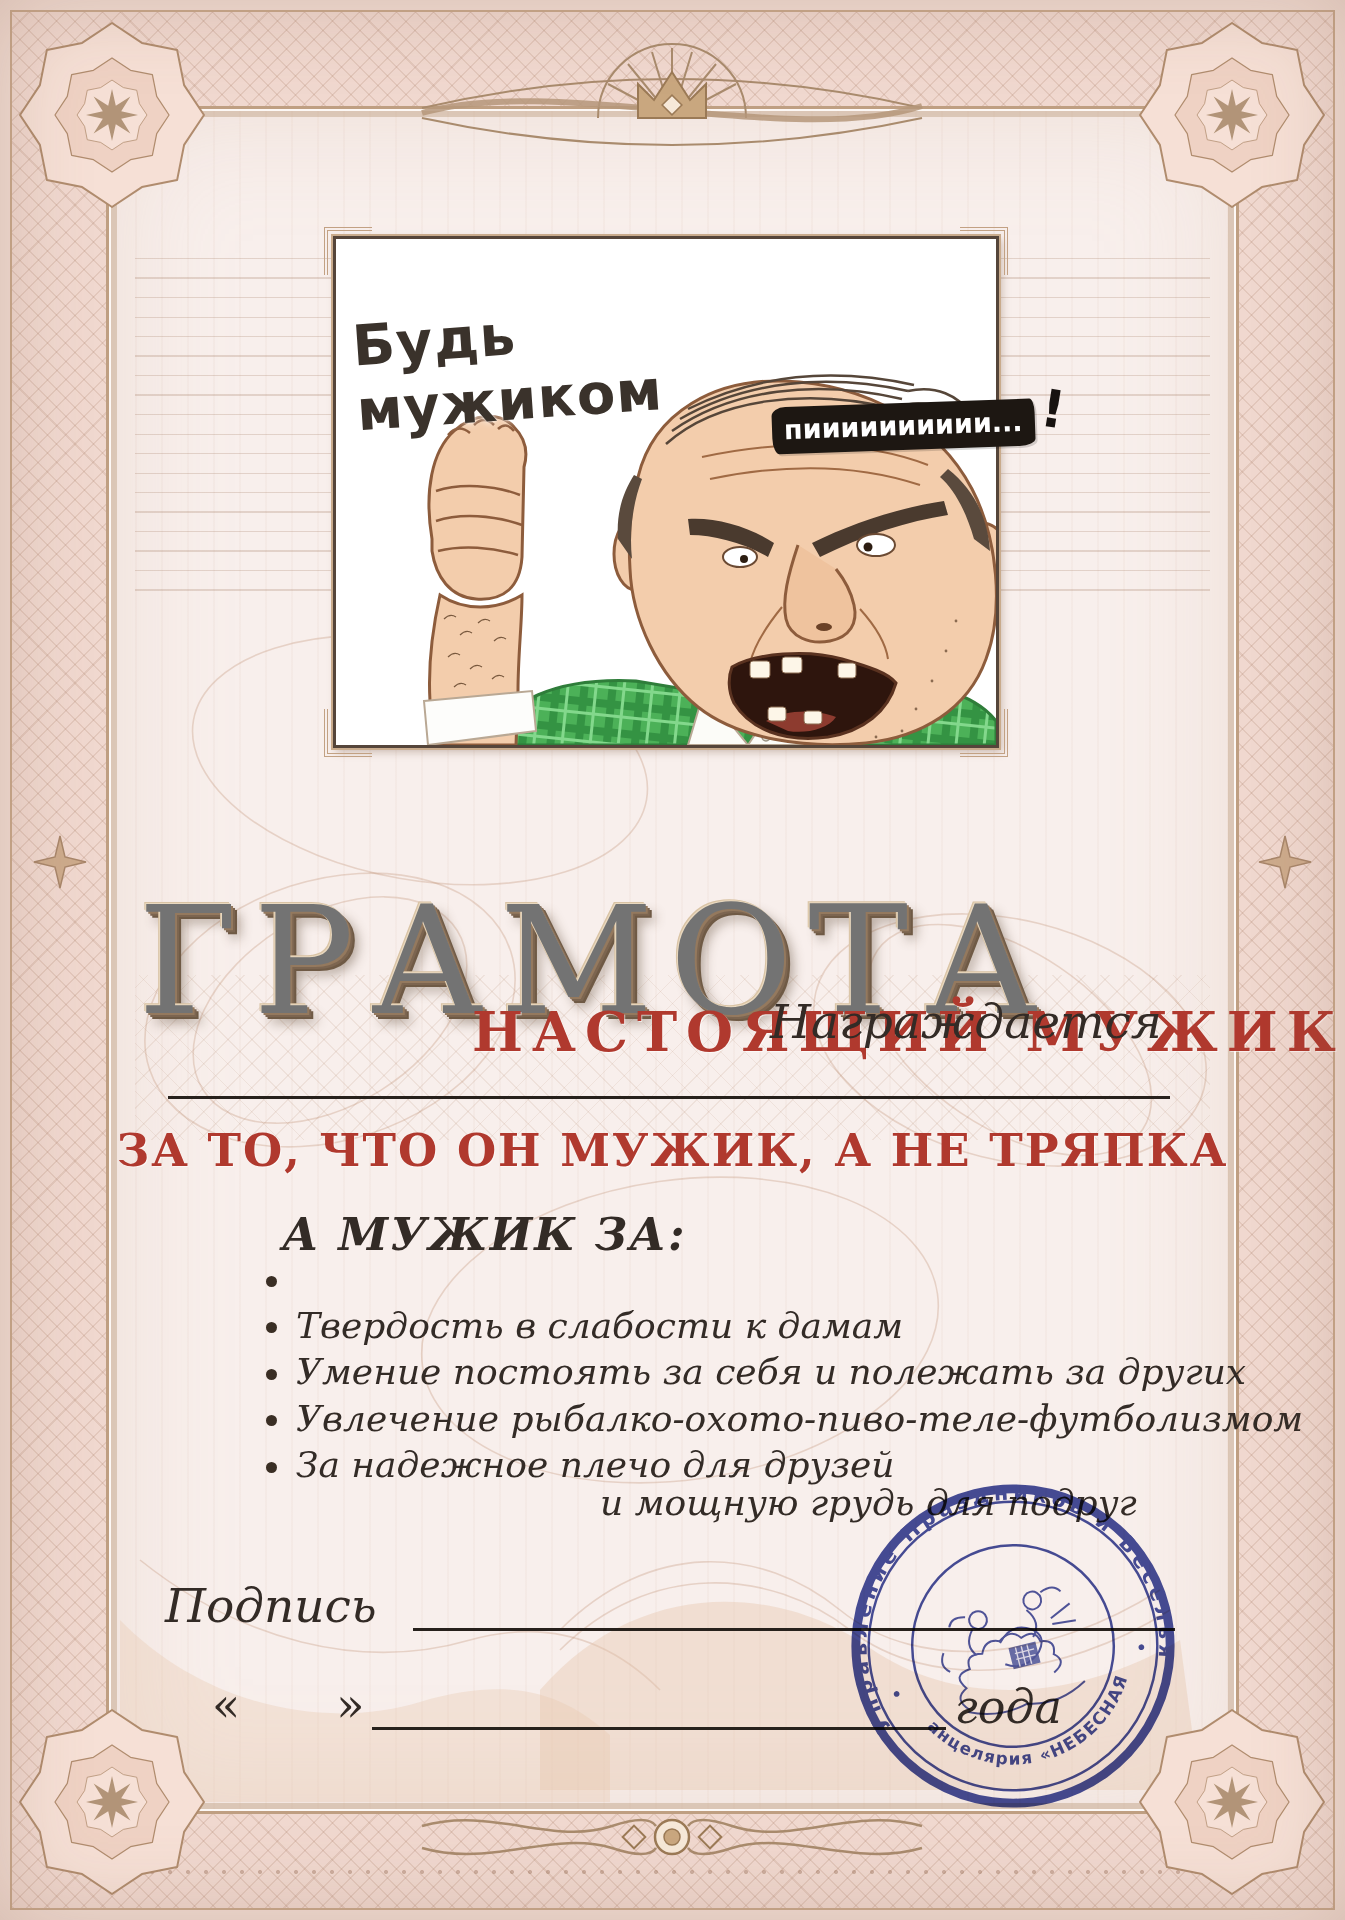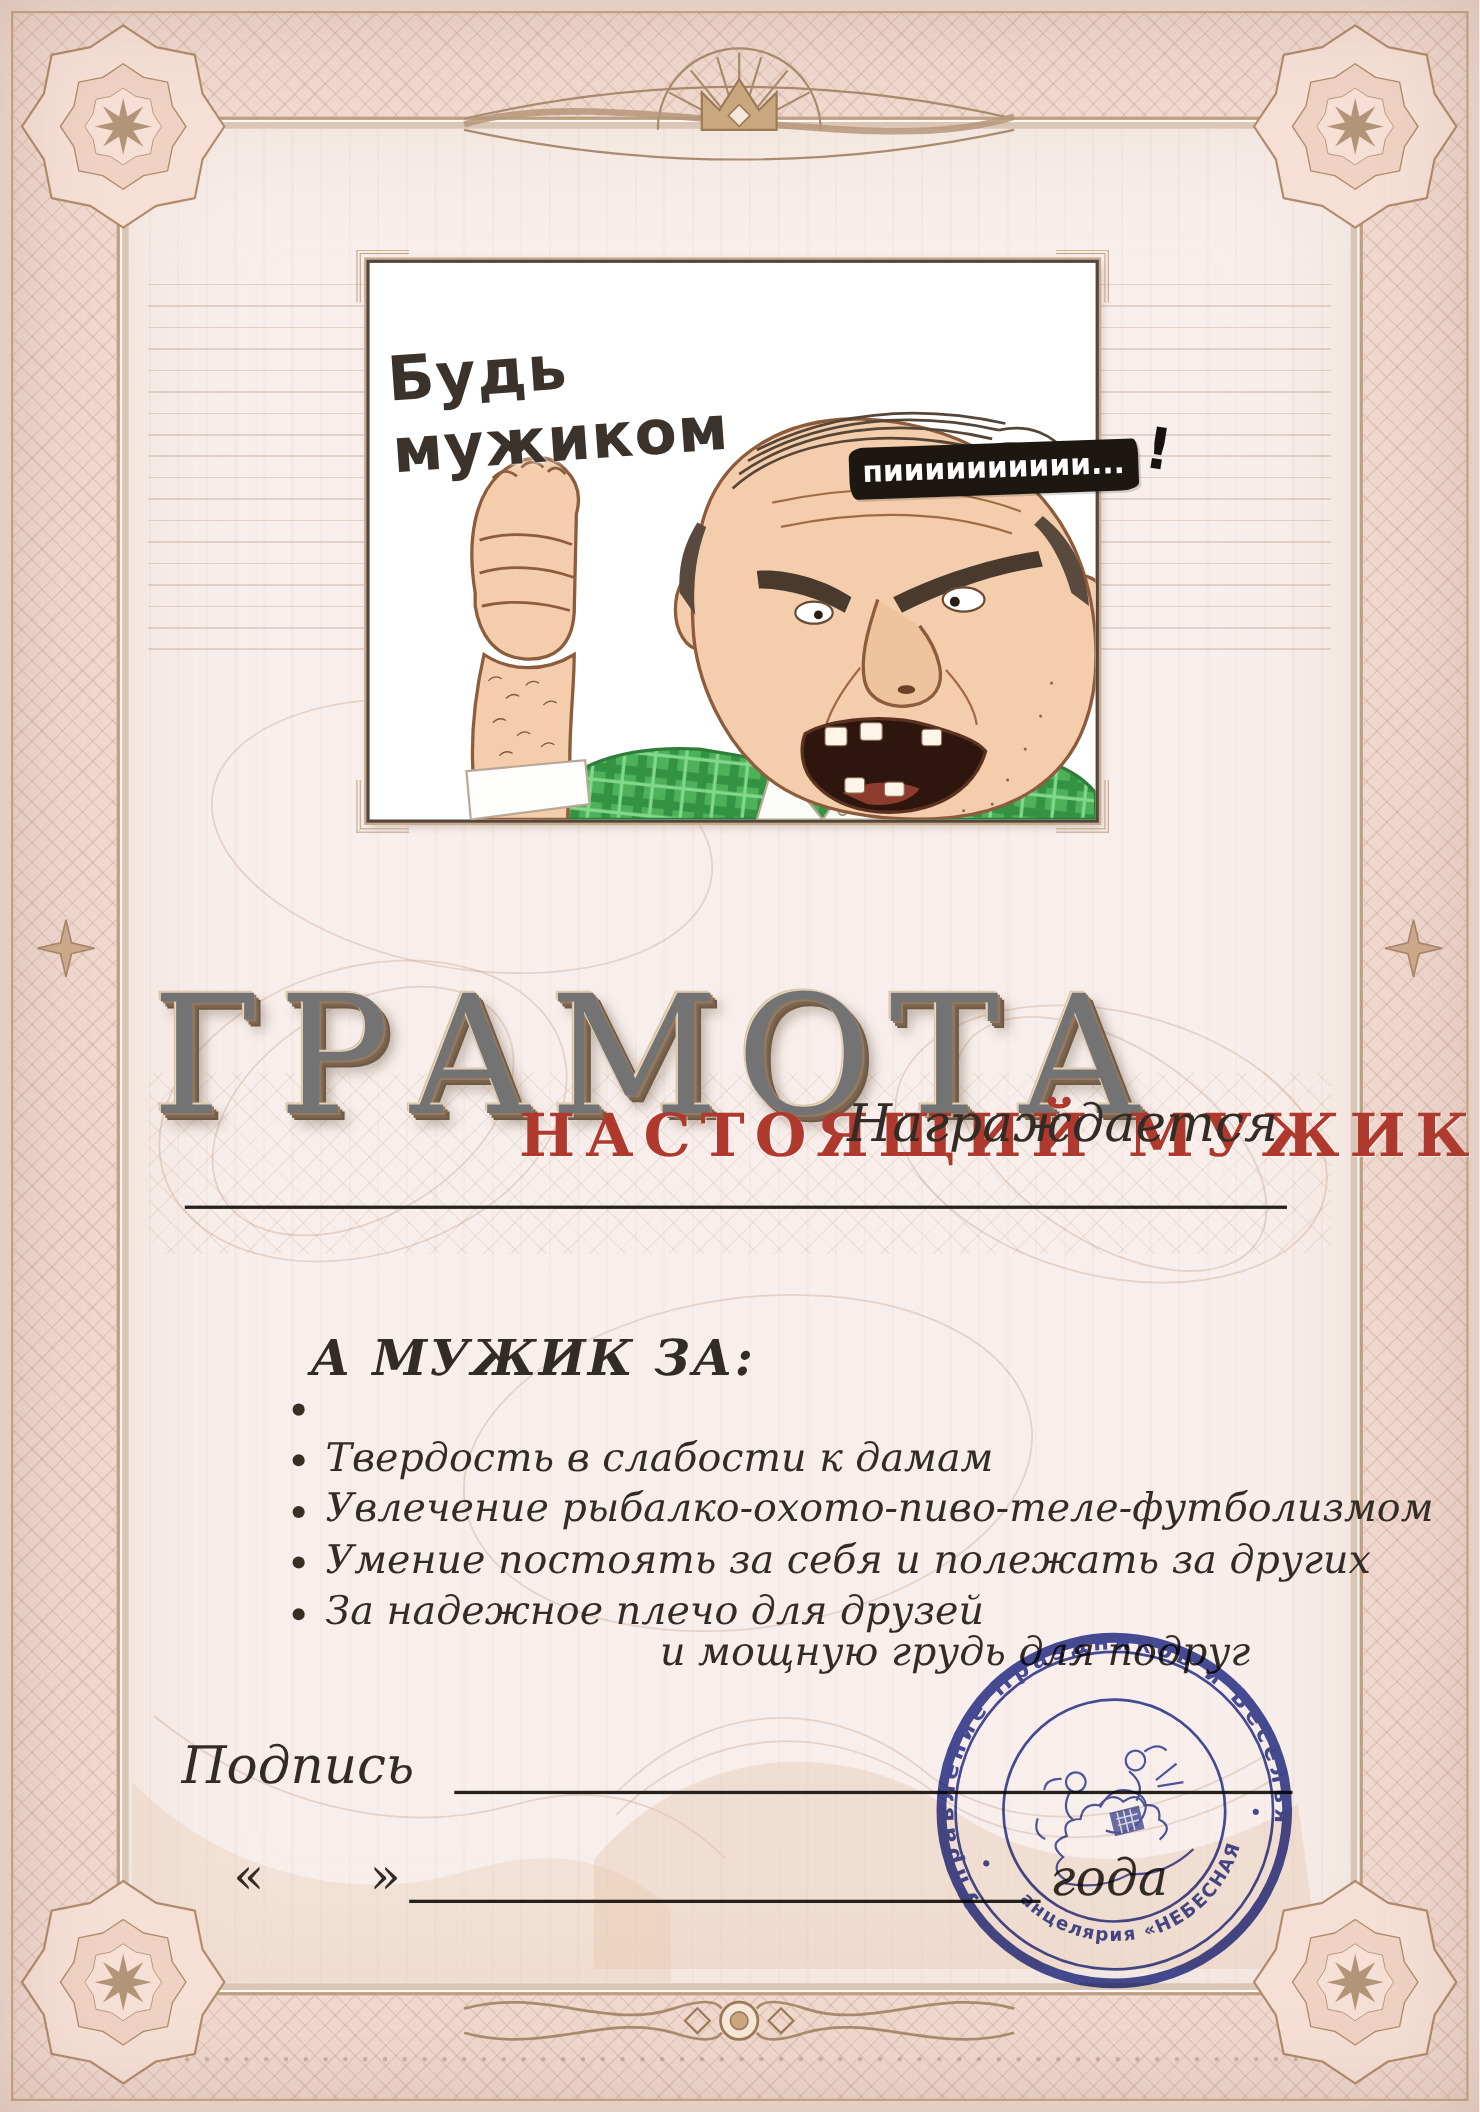--- a/index.html
+++ b/index.html
@@ -343,37 +343,38 @@
 
   <h1 class="title">ГРАМОТА</h1>
   <h2 class="subtitle">НАСТОЯЩИЙ МУЖИК</h2>
 
   <div class="award-row">
     <span class="award-label">Награждается</span>
     <span class="award-line"></span>
   </div>
   <div class="award-line2"></div>
 
+  <div class="reason">ЗА ТО, ЧТО ОН МУЖИК, А НЕ ТРЯПКА</div>
 
   <div class="also">А МУЖИК ЗА:</div>
   <ul class="bullets">
     <li>
         <span class="dot"></span>
       </li>
     <li>
         <span class="dot"></span>
         <span>Твердость в слабости к дамам</span>
       </li>
     <li>
         <span class="dot"></span>
-        <span>Увлечение рыбалко-охото-пиво-теле-футболизмом</span>
+        <span>Умение постоять за себя и полежать за других</span>
       </li>
     <li>
         <span class="dot"></span>
-        <span>Умение постоять за себя и полежать за других</span>
+        <span>Увлечение рыбалко-охото-пиво-теле-футболизмом</span>
       </li>
     <li>
         <span class="dot"></span>
         <span>За надежное плечо для друзей</span>
       </li>
   </ul>
   <div class="bullets-tail">и мощную грудь для подруг</div>
 
   <div class="sign-row">
     <span class="sign-label">Подпись</span>

